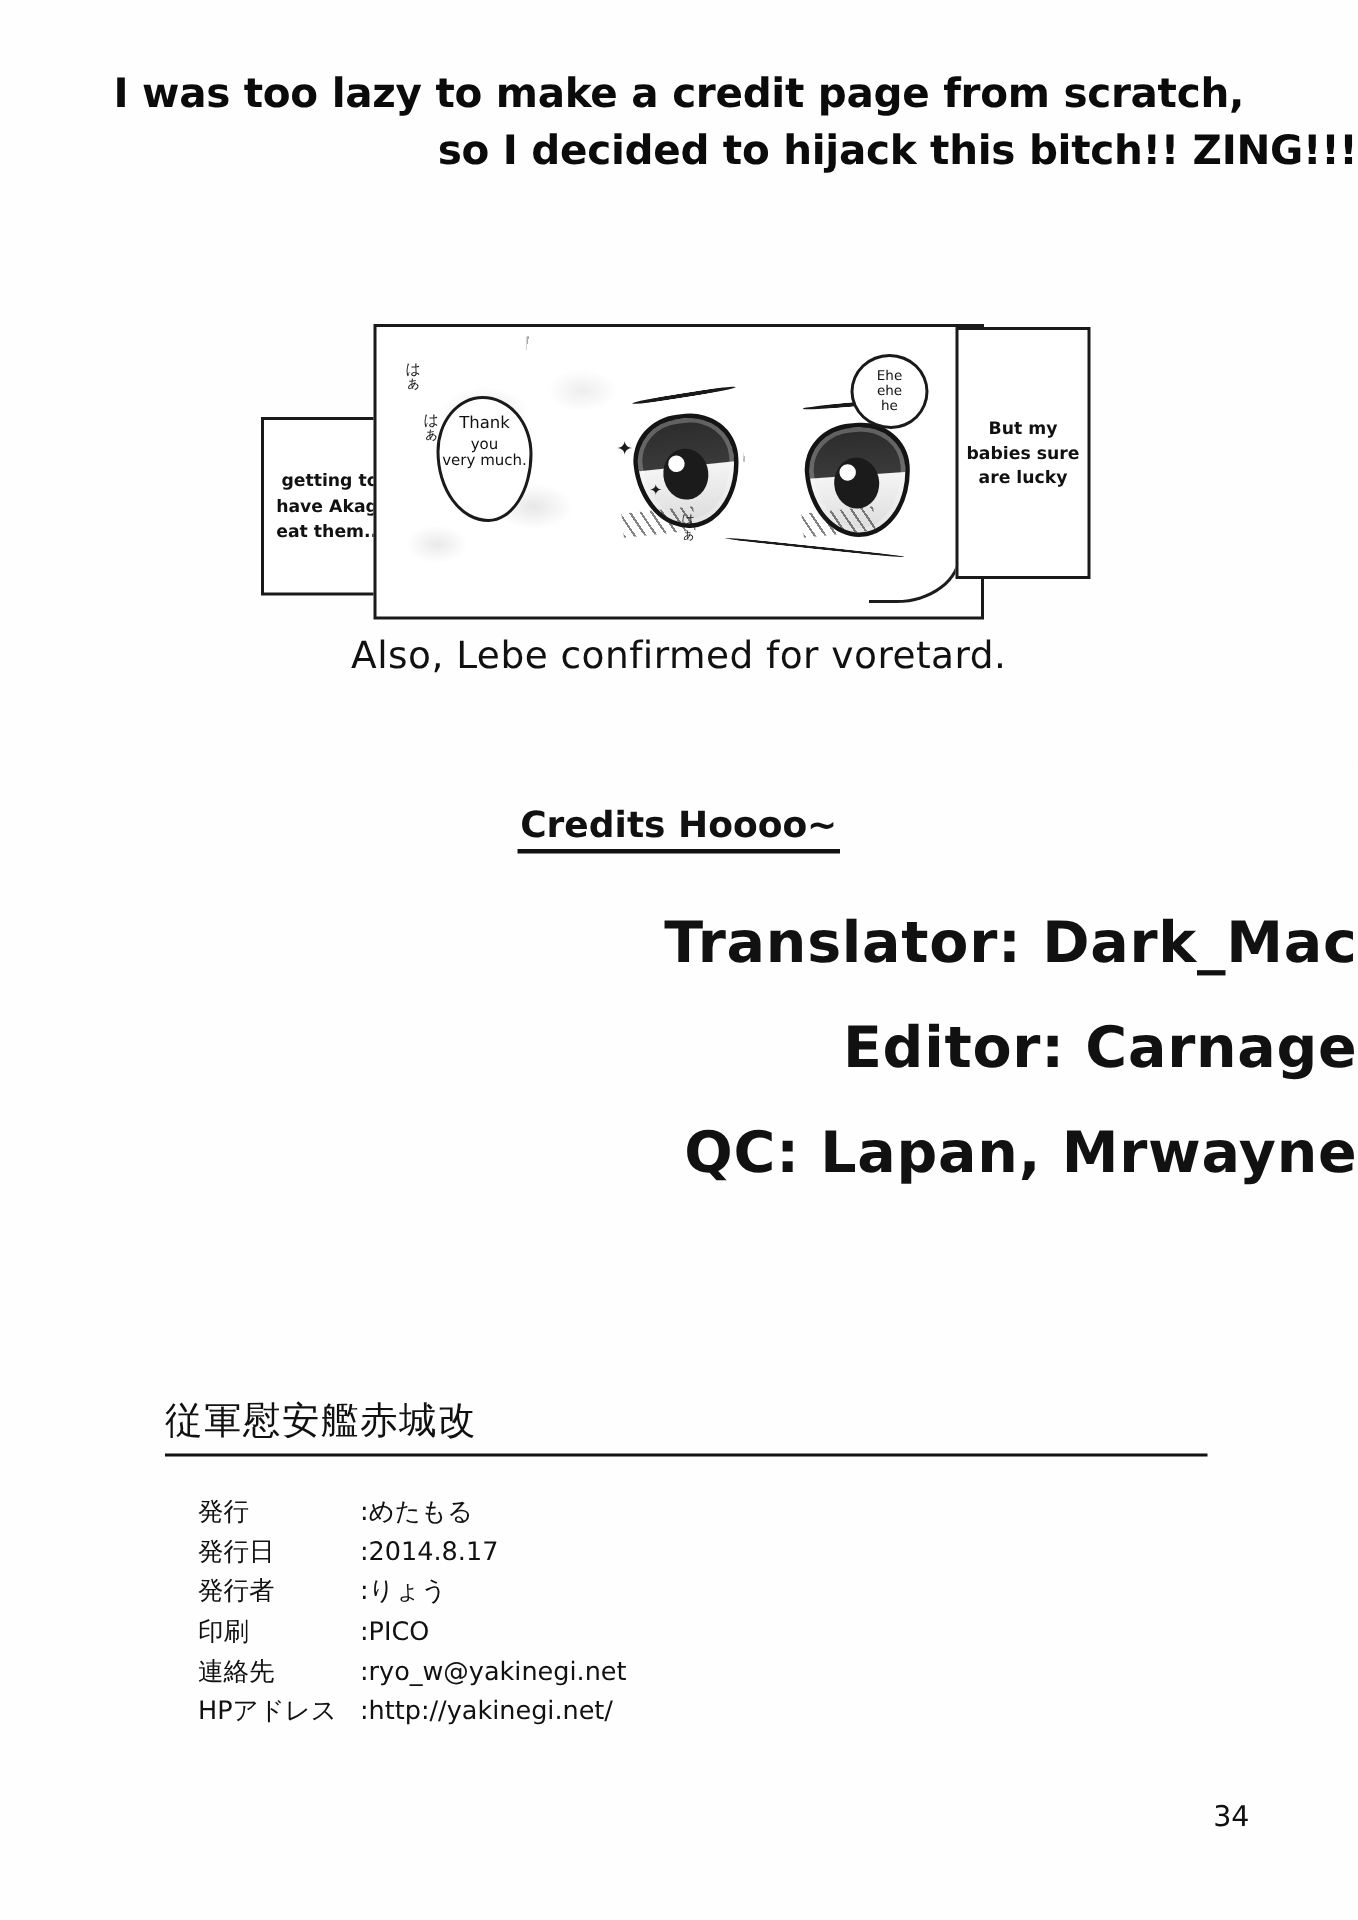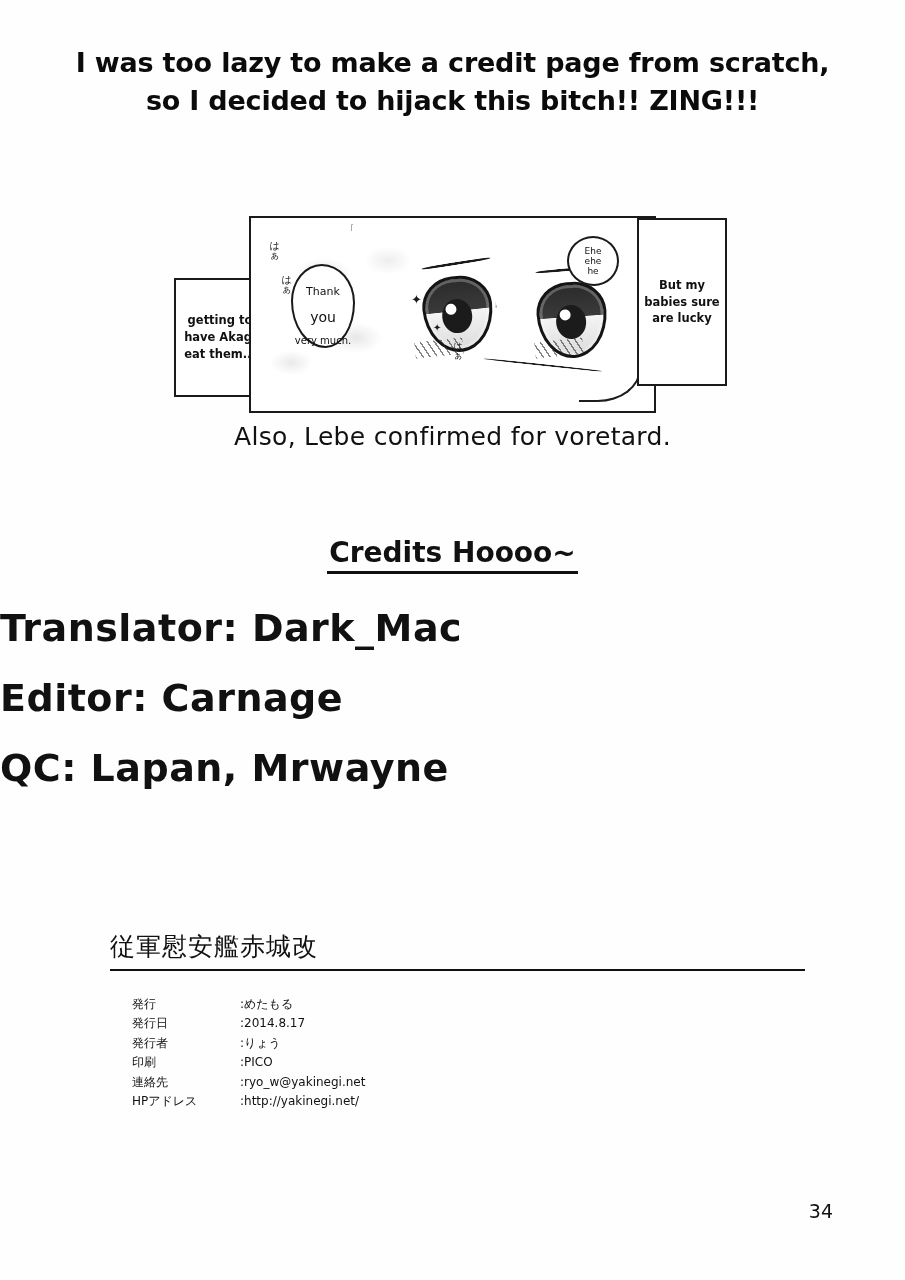--- a/index.html
+++ b/index.html
@@ -29,21 +29,21 @@
     left: 0;
     width: 905px;
     text-align: center;
     font-family: "DejaVu Sans", sans-serif;
     font-weight: bold;
     font-size: 27px;
     line-height: 1.42;
     letter-spacing: -0.2px;
     color: #0b0b0b;
   }
-  .headline .l2 { display: block; }
+  .headline .l2 { display: block; text-align: right; }
 
   
   .strip {
     position: absolute;
     left: 174px;
     top: 216px;
     width: 553px;
     height: 193px;
   }
   .panel-art {
@@ -168,23 +168,23 @@
     font-family: "DejaVu Sans", sans-serif;
   }
   .bubble-thank {
     left: 40px; top: 46px;
     width: 64px; height: 84px;
     border-radius: 48% 52% 46% 54% / 44% 46% 54% 56%;
     font-size: 11px;
     padding-top: 10px;
     box-sizing: border-box;
   }
-  .bubble-thank .ln { display: block; margin-top: 10px; }
+  .bubble-thank .ln { display: block; }
   .bubble-thank .ln1 { font-size: 11px; margin-bottom: 2px; }
-  .bubble-thank .ln2 { font-size: 14px; }
+  .bubble-thank .ln2 { font-size: 10px; }
   .bubble-thank .ln3 { font-size: 10px; }
   .bubble-ehe {
     left: 316px; top: 18px;
     width: 52px; height: 50px;
     border-radius: 50% 50% 48% 52% / 50% 50% 50% 50%;
     font-size: 9px;
     padding-top: 9px;
     box-sizing: border-box;
   }
   .bubble-ehe .ln { display: block; line-height: 1.1; }
@@ -245,32 +245,32 @@
 
   
   .credits-title {
     position: absolute;
     top: 536px;
     left: 0;
     width: 905px;
     text-align: center;
     font-family: "DejaVu Sans", sans-serif;
     font-weight: bold;
-    font-size: 28px;
+    font-size: 24px;
     color: #111;
   }
   .credits-title span {
     border-bottom: 3px solid #111;
     padding: 0 2px 2px 2px;
   }
   .credit-line {
     position: absolute;
     left: 0;
     width: 905px;
-    text-align: left;
+    text-align: right;
     font-family: "DejaVu Sans", sans-serif;
     font-weight: bold;
     font-size: 38px;
     color: #111;
     letter-spacing: .5px;
   }
   .credit-1 { top: 606px; }
   .credit-2 { top: 676px; }
   .credit-3 { top: 746px; }
 
@@ -291,21 +291,21 @@
     top: 969px;
     width: 695px;
     height: 2px;
     background: #111;
   }
   .colophon-table {
     position: absolute;
     left: 132px;
     top: 995px;
     font-family: "DejaVu Sans", sans-serif;
-    font-size: 12px;
+    font-size: 17px;
     color: #111;
     border-collapse: collapse;
   }
   .colophon-table td {
     padding: 1px 0;
     vertical-align: top;
     line-height: 1.45;
   }
   .colophon-table td.k {
     width: 108px;

